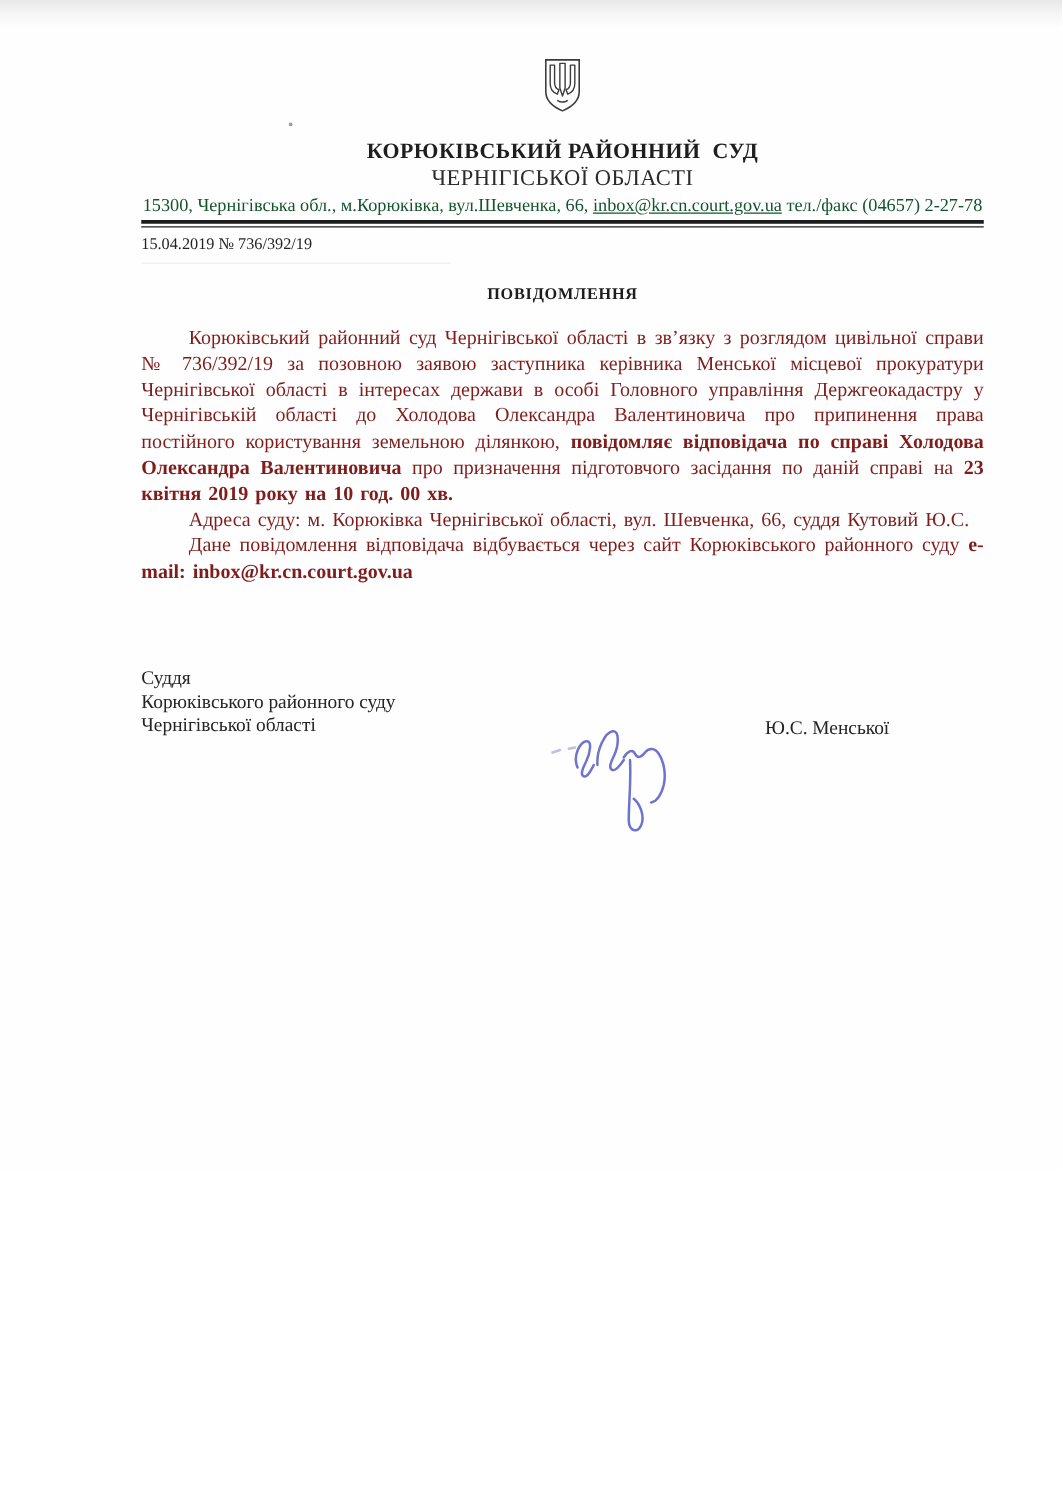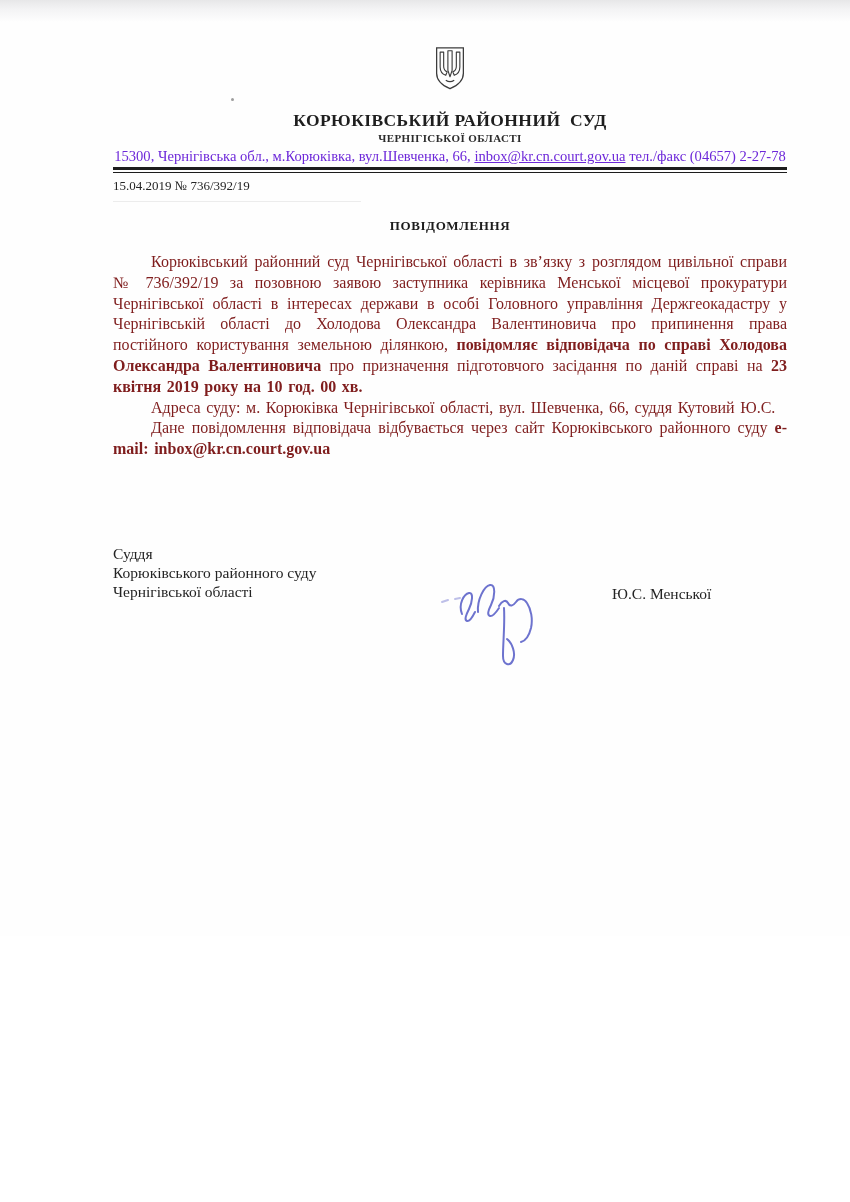--- a/index.html
+++ b/index.html
@@ -25,24 +25,24 @@
   }
   .emblem{
     margin:44px auto 0 auto;width:38px;height:50px;text-align:center;
   }
   .court-name{
     margin-top:16px;text-align:center;
     font-weight:bold;font-size:17.5px;letter-spacing:.4px;
     white-space:pre;color:#1e1e1e;
   }
   .court-region{
-    margin-top:1px;text-align:center;font-size:11px;letter-spacing:.4px;color:#2b2b2b;font-weight:bold;
+    margin-top:1px;text-align:center;font-size:18px;letter-spacing:.4px;color:#2b2b2b;
   }
   .address-line{
-    margin-top:4px;text-align:center;font-size:14.6px;white-space:nowrap;color:#6d28d9;
+    margin-top:4px;text-align:center;font-size:14.6px;white-space:nowrap;color:#14532d;
   }
   .address-line .email{text-decoration:underline;}
   .header-rule{
     margin-top:2px;height:2px;
     border-top:3.5px solid #1d1d1d;
     border-bottom:1.5px solid #1d1d1d;
   }
   .date-row{
     margin-top:5px;font-size:13px;color:#242424;
   }
@@ -53,21 +53,21 @@
   .doc-title{
     margin-top:16px;text-align:center;
     font-weight:bold;font-size:13px;letter-spacing:.6px;color:#1d1d1d;
   }
   .body-text p{
     margin:0;text-align:justify;text-indent:38px;
     font-size:16px;line-height:20.8px;word-spacing:1.6px;color:#7f1d1d;
   }
   .body-text p.first{margin-top:18px;}
   .sig-block{
-    position:relative;margin-top:84px;height:70px;font-size:15.5px;line-height:19px;
+    position:relative;margin-top:64px;height:70px;font-size:15.5px;line-height:19px;
   }
   .sig-left div{white-space:nowrap;}
   .sig-name{
     position:absolute;left:499px;top:40px;white-space:nowrap;font-size:15.5px;
   }
   .signature-svg{
     position:absolute;left:428px;top:550px;
   }
   b{font-weight:bold;}
 </style>

